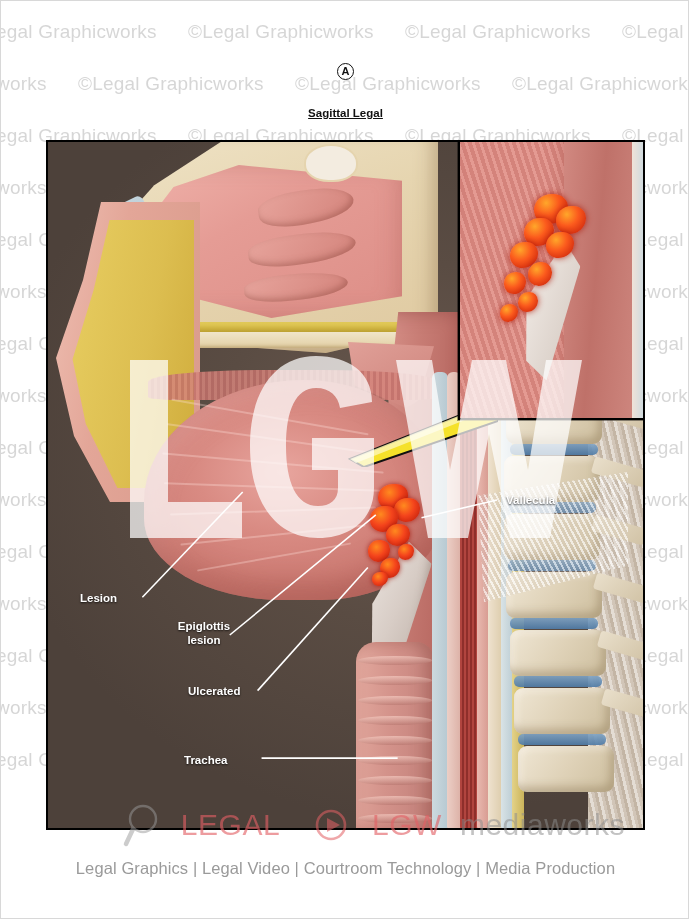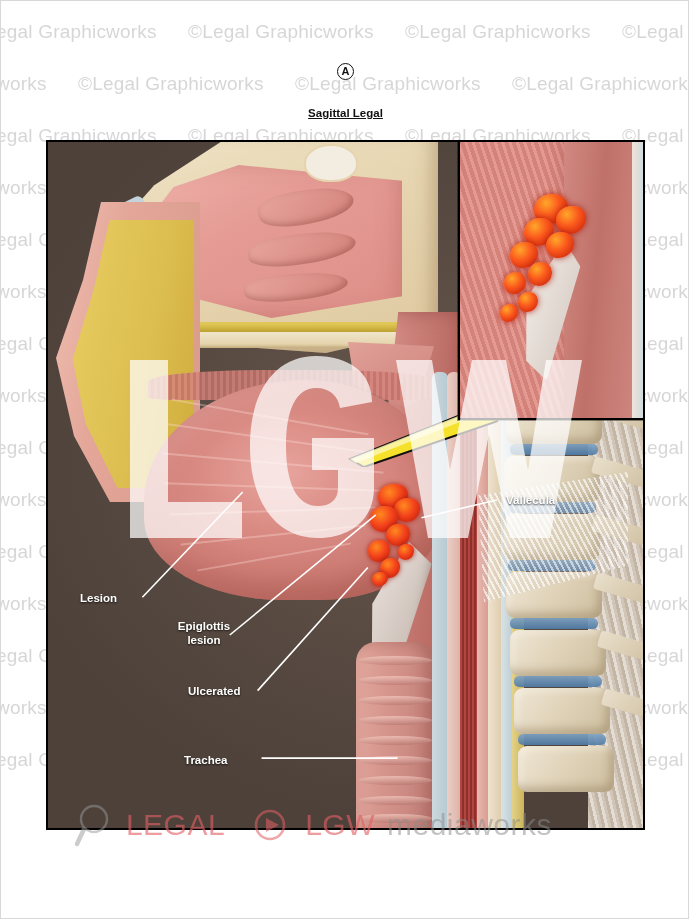--- a/index.html
+++ b/index.html
@@ -364,22 +364,22 @@
 
   
   #brand-wm {
     position: absolute;
     left: 0; top: 793px;
     width: 624px; height: 62px;
     z-index: 30;
     pointer-events: none;
     display: flex;
     align-items: center;
-    justify-content: center;
-    gap: 12px;
+    justify-content: flex-end;
+    gap: 18px;
   }
   .brand-word { font-size: 30px; letter-spacing: .5px; }
   .brand-red { color: rgba(226,96,100,.62); font-weight: 400; }
   .brand-gray { color: rgba(140,140,140,.52); font-weight: 300; }
   #mag-icon { opacity:.5; }
   #play-icon { opacity:.55; margin: 0 6px 0 16px; }
 
   #footer-tag {
     position: absolute;
     left: 0; top: 858px; width: 689px;
@@ -615,14 +615,15 @@
     </svg>
     <span class="brand-word brand-red">LEGAL</span>
     <svg id="play-icon" width="34" height="34" viewBox="0 0 34 34">
       <circle cx="17" cy="17" r="14" fill="none" stroke="#e26064" stroke-width="2.6"></circle>
       <polygon points="13,10 26,17 13,24" fill="#e26064"></polygon>
     </svg>
     <span class="brand-word brand-red">LGW</span>
     <span class="brand-word brand-gray">mediaworks</span>
   </div>
 
+  <div id="footer-tag">Legal Graphics | Legal Video | Courtroom Technology | Media Production</div>
 
 </div>
 
 </body></html>

